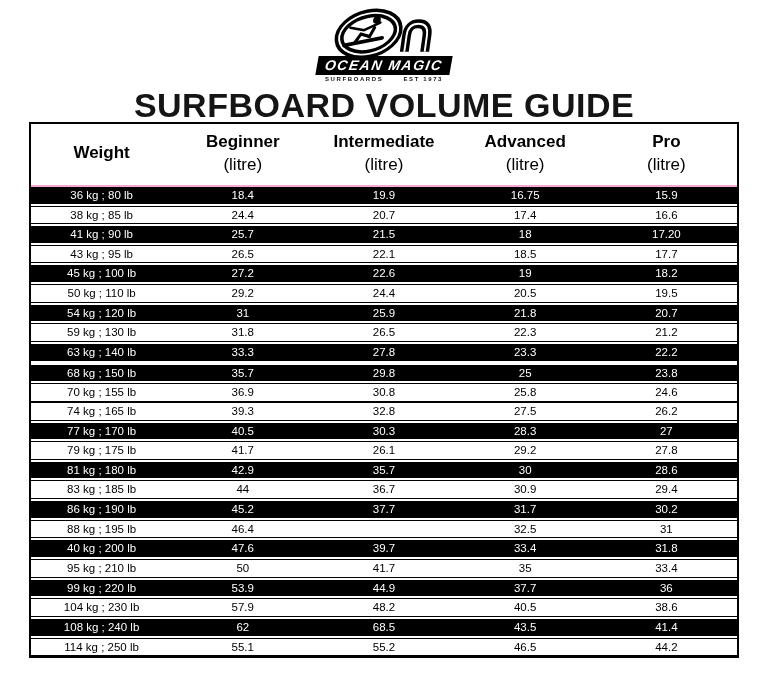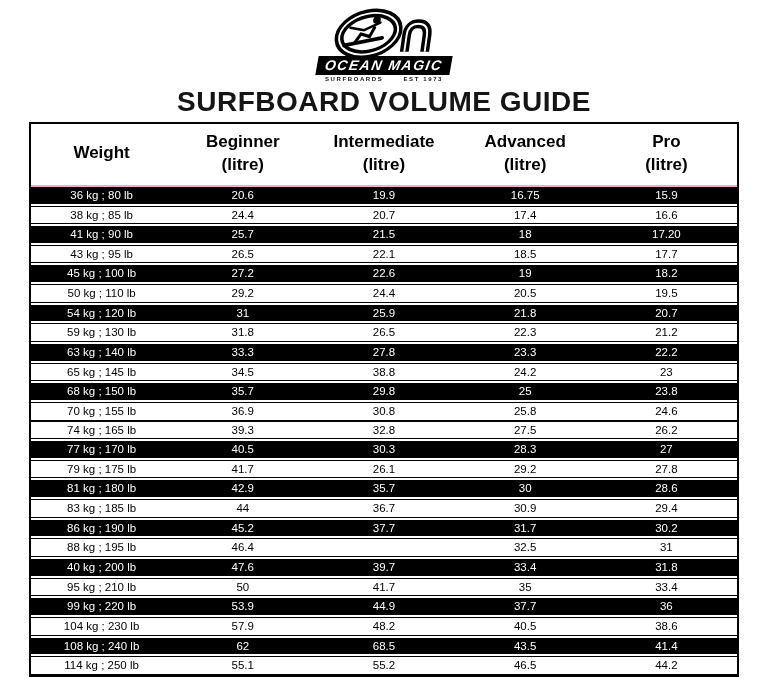--- a/index.html
+++ b/index.html
@@ -43,21 +43,21 @@
     margin-top:1px;
     font-size:6px;font-weight:bold;letter-spacing:1.6px;
     color:#111;
     white-space:nowrap;
   }
 
   
   .page-title{
     position:absolute;top:86px;left:0;width:100%;
     text-align:center;
-    font-size:28px;
+    font-size:34px;
     font-weight:800;
     letter-spacing:0.5px;
     color:#151515;
   }
 
   
   .table-holder{
     position:absolute;top:122px;left:29px;width:710px;
   }
   table.volume{
@@ -72,21 +72,21 @@
     text-align:center;
     vertical-align:middle;
   }
   thead th{
     font-size:17px;
     font-weight:bold;
     padding:7px 0 8px 0;
     line-height:1.35;
     background:var(--paper);
   }
-  thead th .unit{display:block;font-size:17px;font-weight:bold;}
+  thead th .unit{display:block;font-size:17px;font-weight:normal;}
   thead th .unit:empty{display:none;}
   tbody td{
     font-size:11.5px;
     line-height:1.1;
     padding:2px 0;
     white-space:nowrap;
   }
   tr.dark td{
     background:var(--ink);
     color:#fff;
@@ -159,21 +159,21 @@
           </th>
           <th>
             <span>Pro</span>
             <span class="unit">(litre)</span>
           </th>
         </tr>
       </thead>
       <tbody id="table-body">
           <tr class="dark">
             <td>36 kg ; 80 lb</td>
-            <td>20.6</td>
+            <td>18.4</td>
             <td>19.9</td>
             <td>16.75</td>
             <td>15.9</td>
           </tr>
           <tr class="light">
             <td>38 kg ; 85 lb</td>
             <td>24.4</td>
             <td>20.7</td>
             <td>17.4</td>
             <td>16.6</td>
@@ -220,27 +220,20 @@
             <td>22.3</td>
             <td>21.2</td>
           </tr>
           <tr class="dark">
             <td>63 kg ; 140 lb</td>
             <td>33.3</td>
             <td>27.8</td>
             <td>23.3</td>
             <td>22.2</td>
           </tr>
-          <tr class="light">
-            <td>65 kg ; 145 lb</td>
-            <td>34.5</td>
-            <td>38.8</td>
-            <td>24.2</td>
-            <td>23</td>
-          </tr>
           <tr class="dark">
             <td>68 kg ; 150 lb</td>
             <td>35.7</td>
             <td>29.8</td>
             <td>25</td>
             <td>23.8</td>
           </tr>
           <tr class="light">
             <td>70 kg ; 155 lb</td>
             <td>36.9</td>

